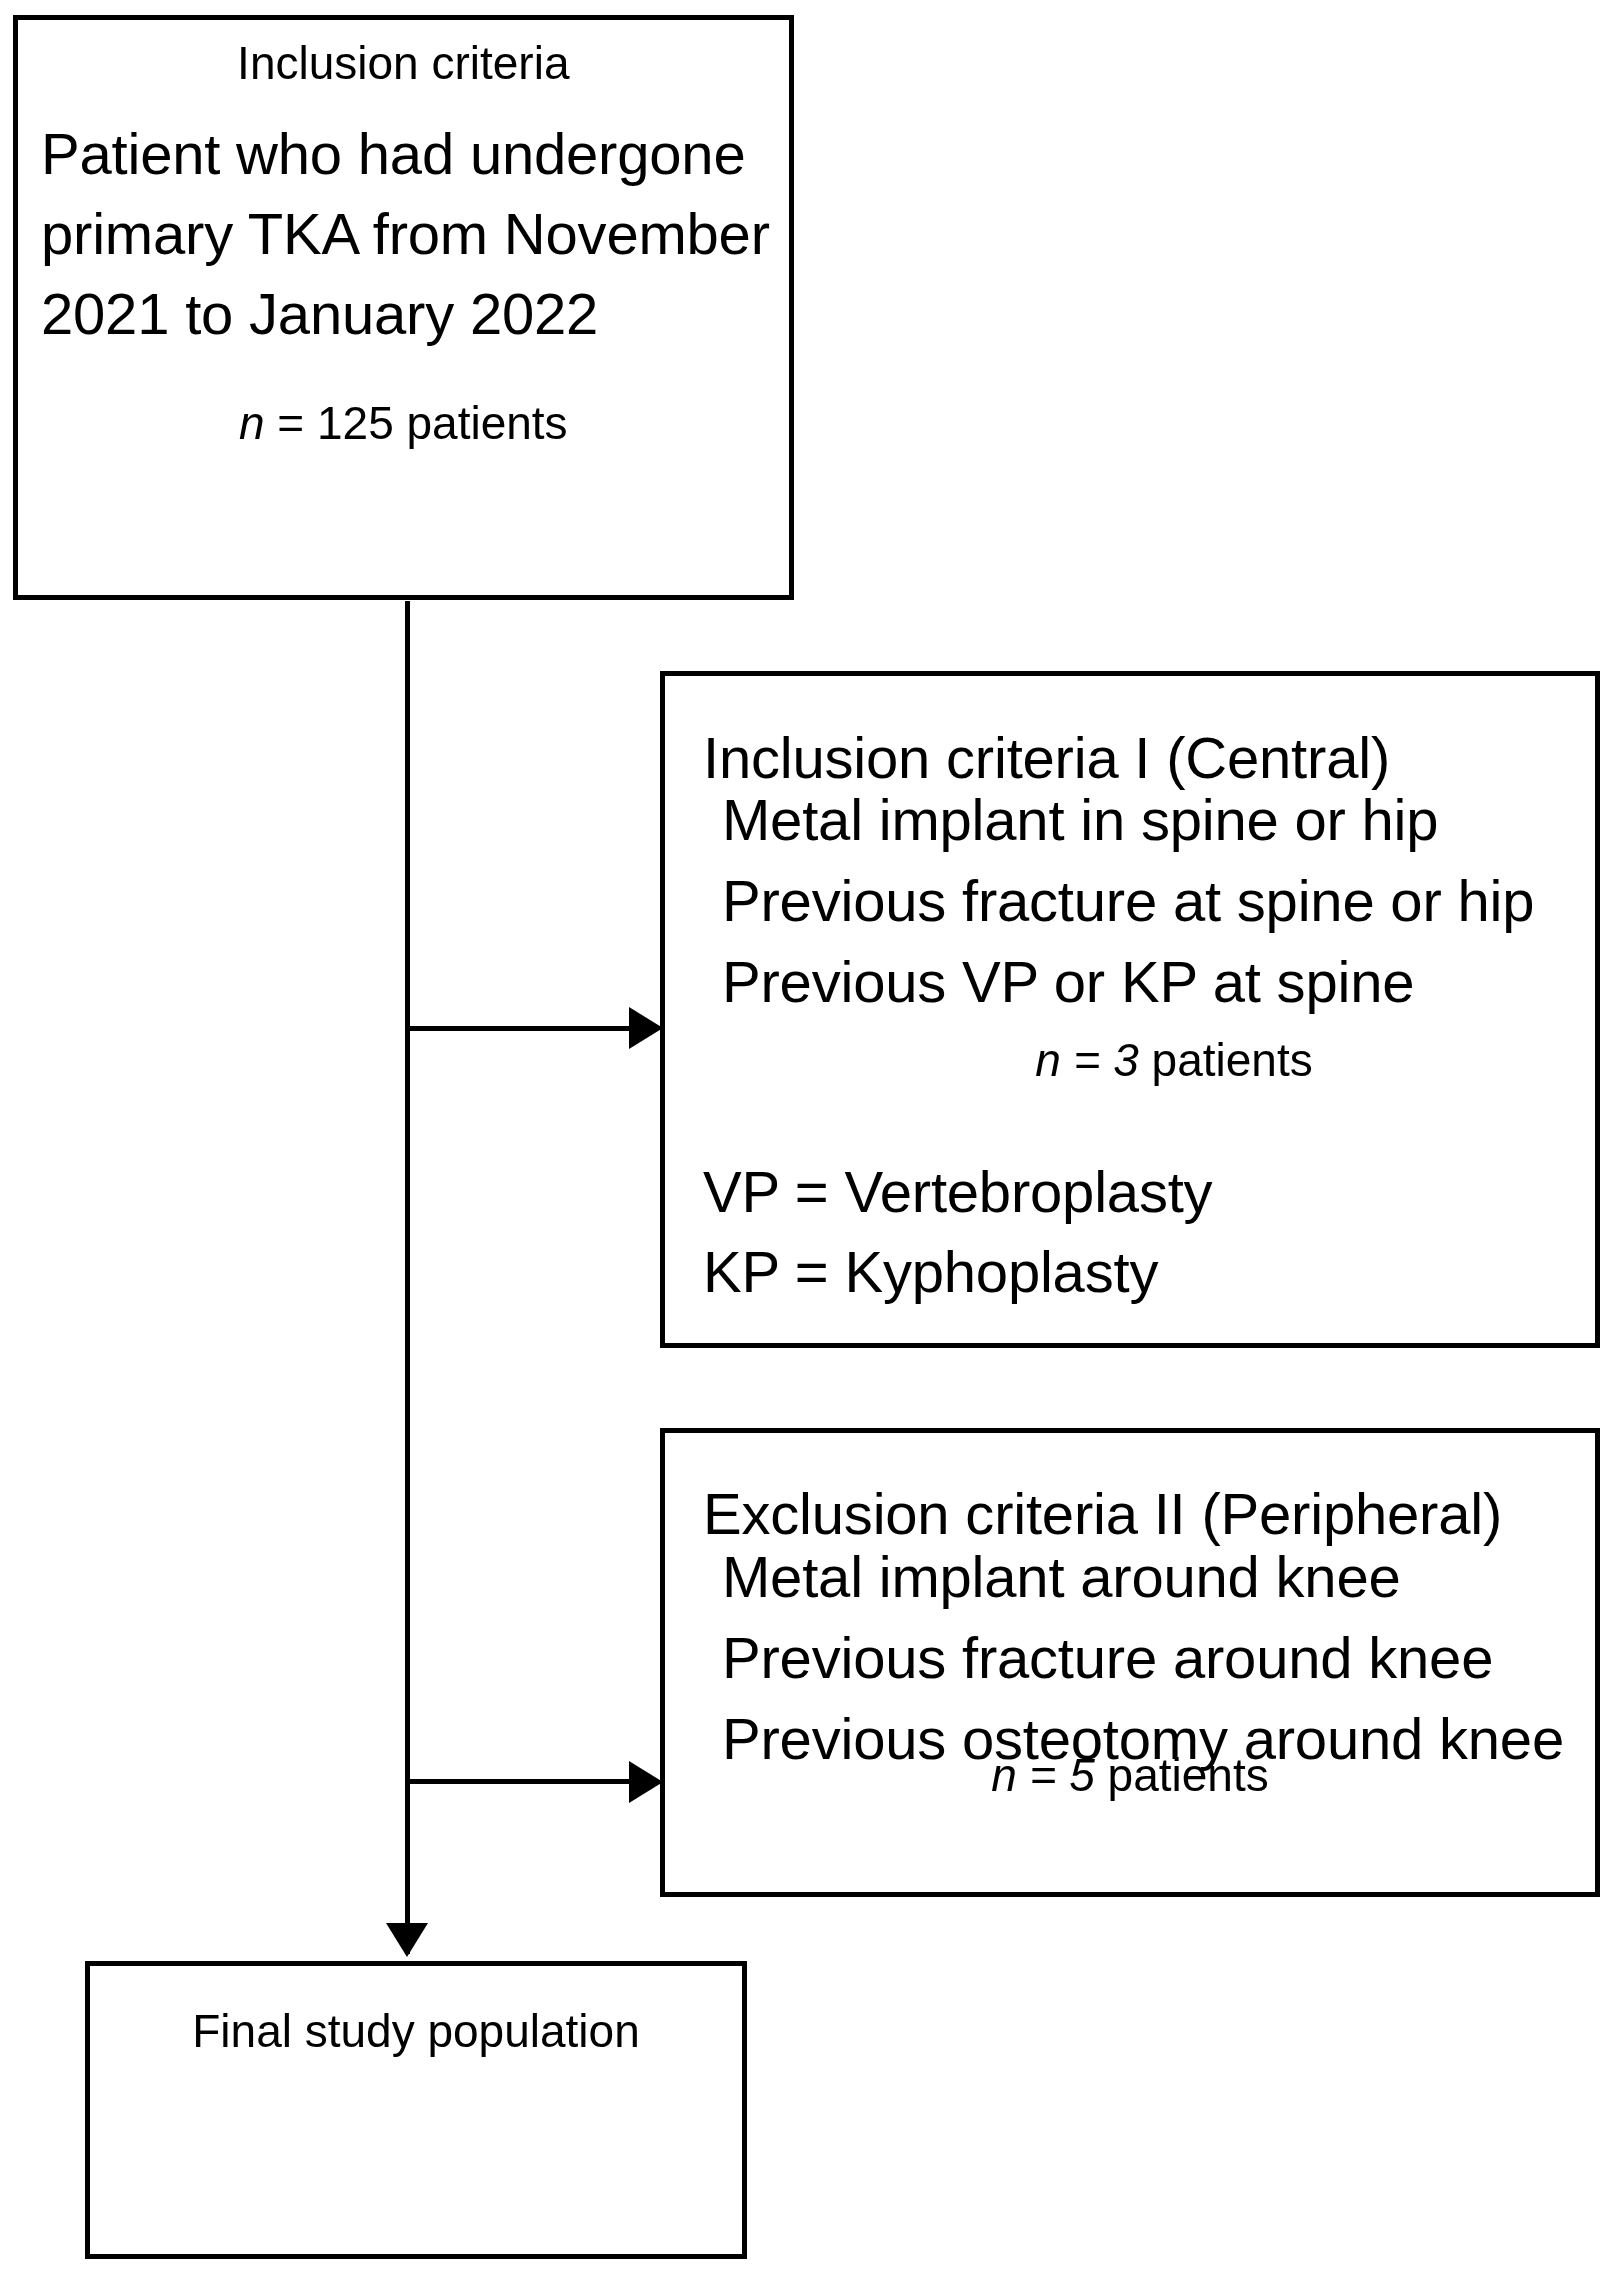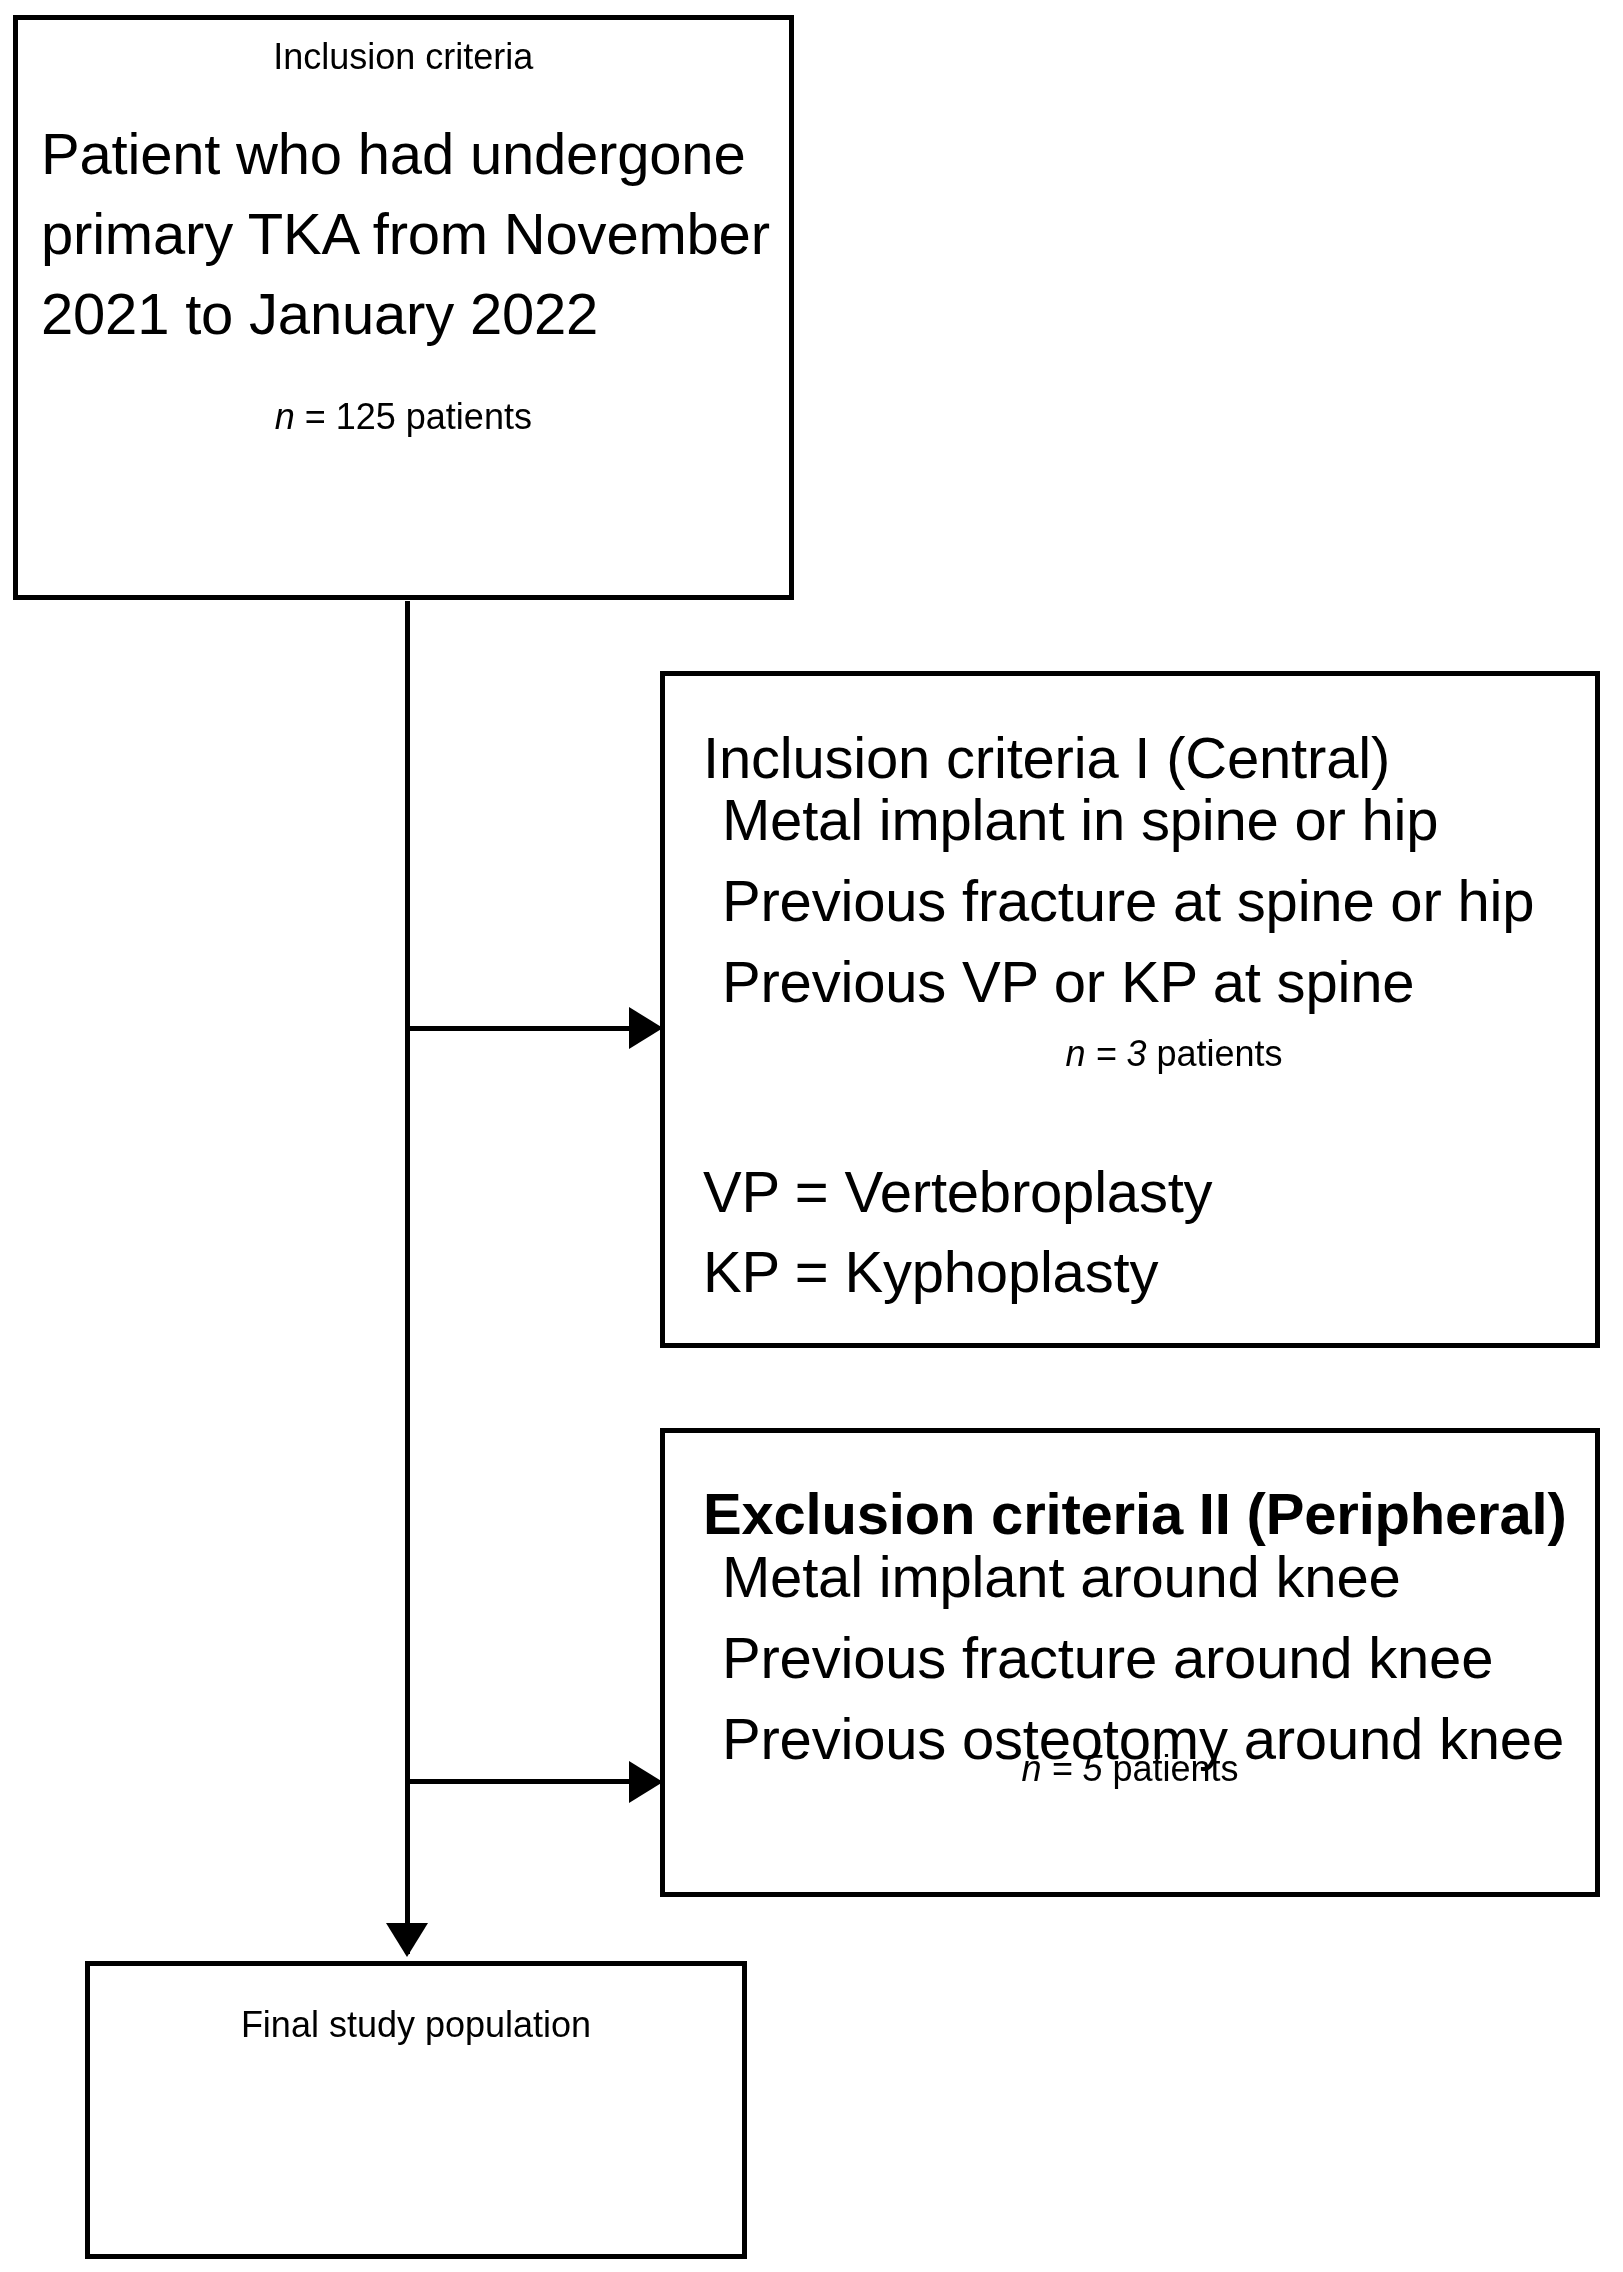--- a/index.html
+++ b/index.html
@@ -40,21 +40,21 @@
     white-space: pre;
     line-height: 1.30;
     font-size: 58px;
     letter-spacing: -0.2px;
   }
   .center-txt {
     position: absolute;
     text-align: center;
     white-space: pre;
     line-height: 1.30;
-    font-size: 36px;
+    font-size: 46px;
   }
   .ital { font-style: italic; }
 
   
   #inclusion-title {
     left: 12.8px; top: 34px; width: 781px;
   }
   #inclusion-body {
     left: 41px; top: 114px; width: 750px;
     line-height: 1.38;
@@ -63,21 +63,21 @@
     left: 12.8px; top: 394px; width: 781px;
   }
 
   
   #ex1-title { left: 703px; top: 720px; }
   #ex1-criteria { left: 722px; top: 779px; line-height: 1.40; }
   #ex1-count { left: 660px; top: 1031px; width: 940px; text-align: center; margin-left: 44px; }
   #ex1-legend { left: 703px; top: 1152px; line-height: 1.38; }
 
   
-  #ex2-title { left: 703px; top: 1476px; font-weight: bold; }
+  #ex2-title { left: 703px; top: 1476px; }
   #ex2-criteria { left: 722px; top: 1536px; line-height: 1.40; }
   #ex2-count { left: 660px; top: 1746px; width: 940px; text-align: center; }
 
   
   #final-title { left: 85px; top: 2002px; width: 662px; }
   #final-count { left: 85px; top: 2104px; width: 662px; }
 
   
   .vline {
     position: absolute;

